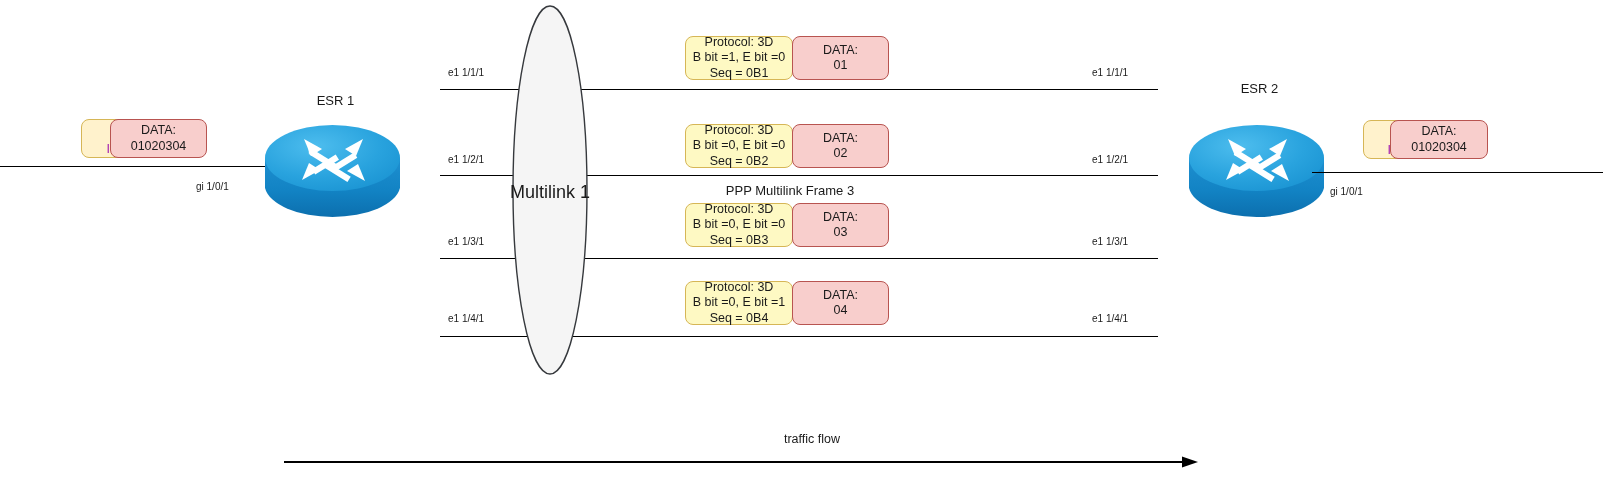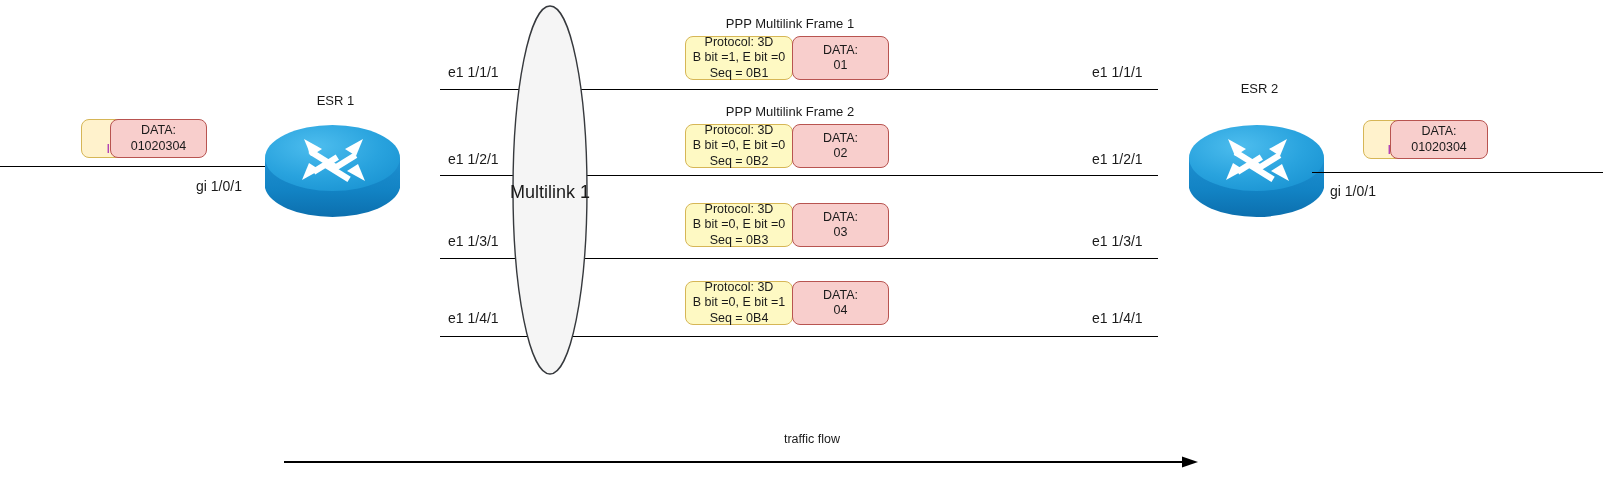--- a/index.html
+++ b/index.html
@@ -20,21 +20,21 @@
   }
 
   .hline {
     position: absolute;
     height: 0;
     border-top: 1.6px solid #000000;
   }
 
   .lbl {
     position: absolute;
-    font-size: 14px;
+    font-size: 10px;
     line-height: 15px;
     color: #1a1a1a;
     white-space: nowrap;
   }
   .lbl-center {
     position: absolute;
     font-size: 18px;
     line-height: 15px;
     color: #1a1a1a;
     white-space: nowrap;
@@ -193,42 +193,41 @@
   <div class="lbl" style="left:1092px; top:234px;">e1 1/3/1</div>
   <div class="lbl" style="left:1092px; top:311px;">e1 1/4/1</div>
 
   <div class="ellipse-wrap" style="left:511px; top:4px; width:78px; height:372px;">
     <svg width="78" height="372" viewBox="0 0 78 372" xmlns="http://www.w3.org/2000/svg">
       <ellipse cx="39" cy="186" rx="37" ry="184" fill="#f5f5f5" stroke="#36393d" stroke-width="1.4"></ellipse>
     </svg>
   </div>
   <div class="lbl-center" style="left:500px; top:185px; width:100px;">Multilink 1</div>
 
-  <div class="title-lbl" style="left:670px; top:16px; width:240px;">PPP Multilink Frame 1</div>
   <div class="pbox pbox-yellow" style="left:685px; top:36px; width:108px; height:44px;">
     <span>Protocol: 3D
 B bit =1, E bit =0
 Seq = 0B1</span>
   </div>
   <div class="pbox pbox-pink" style="left:792px; top:36px; width:97px; height:44px;">
     <span>DATA:
 01</span>
   </div>
 
-  <div class="title-lbl" style="left:670px; top:104px; width:240px;">PPP Multilink Frame 2</div>
   <div class="pbox pbox-yellow" style="left:685px; top:124px; width:108px; height:44px;">
     <span>Protocol: 3D
 B bit =0, E bit =0
 Seq = 0B2</span>
   </div>
   <div class="pbox pbox-pink" style="left:792px; top:124px; width:97px; height:44px;">
     <span>DATA:
 02</span>
   </div>
 
+  <div class="title-lbl" style="left:670px; top:183px; width:240px;">PPP Multilink Frame 3</div>
   <div class="pbox pbox-yellow" style="left:685px; top:203px; width:108px; height:44px;">
     <span>Protocol: 3D
 B bit =0, E bit =0
 Seq = 0B3</span>
   </div>
   <div class="pbox pbox-pink" style="left:792px; top:203px; width:97px; height:44px;">
     <span>DATA:
 03</span>
   </div>
 

